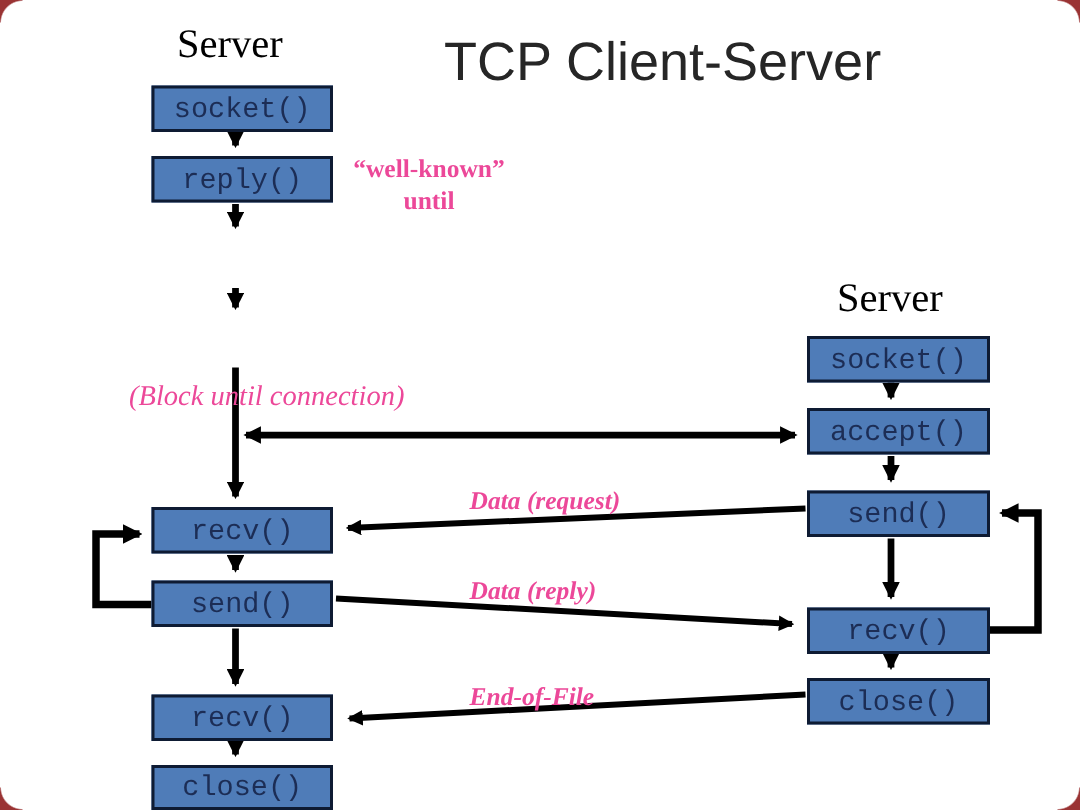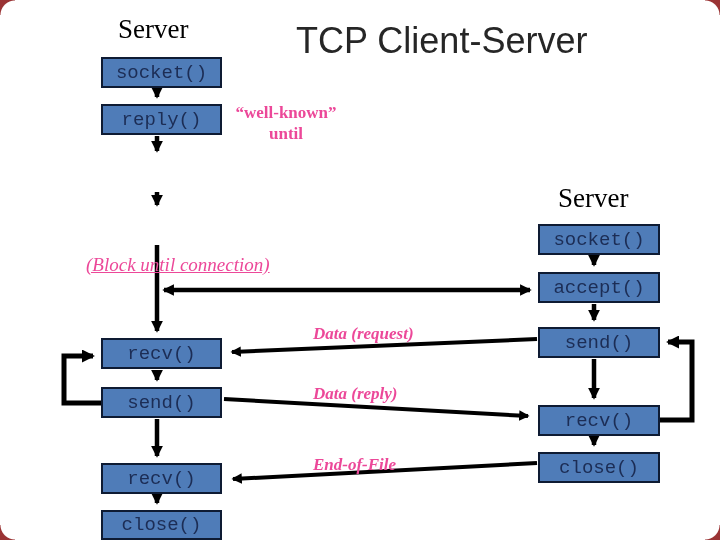--- a/index.html
+++ b/index.html
@@ -23,21 +23,21 @@
   .box{position:absolute;box-sizing:border-box;width:121px;height:31px;
        background:#4F7CB8;border:2px solid #0E1B33;
        display:flex;align-items:flex-end;justify-content:center;
        font-family:"Liberation Mono",monospace;font-size:19px;color:#1C2D55;
        line-height:1;padding-bottom:3px;}
   .srv{left:101px;}
   .cli{left:538px;width:122px;}
 
   .note{position:absolute;white-space:nowrap;color:#ec4899;}
   .note.bold{font-weight:bold;font-size:17px;font-style:italic;}
-  .note.ital{font-style:italic;font-size:19px;text-decoration:underline;}
+  .note.ital{font-style:italic;font-size:19px;}
   .wellknown{left:225px;top:102px;width:122px;text-align:center;font-weight:bold;
              font-size:17px;line-height:21px;white-space:normal;}
 
   svg.arrows{position:absolute;left:0;top:0;pointer-events:none;}
 </style>
 </head>
 <body>
 
 <div id="slide">
 

